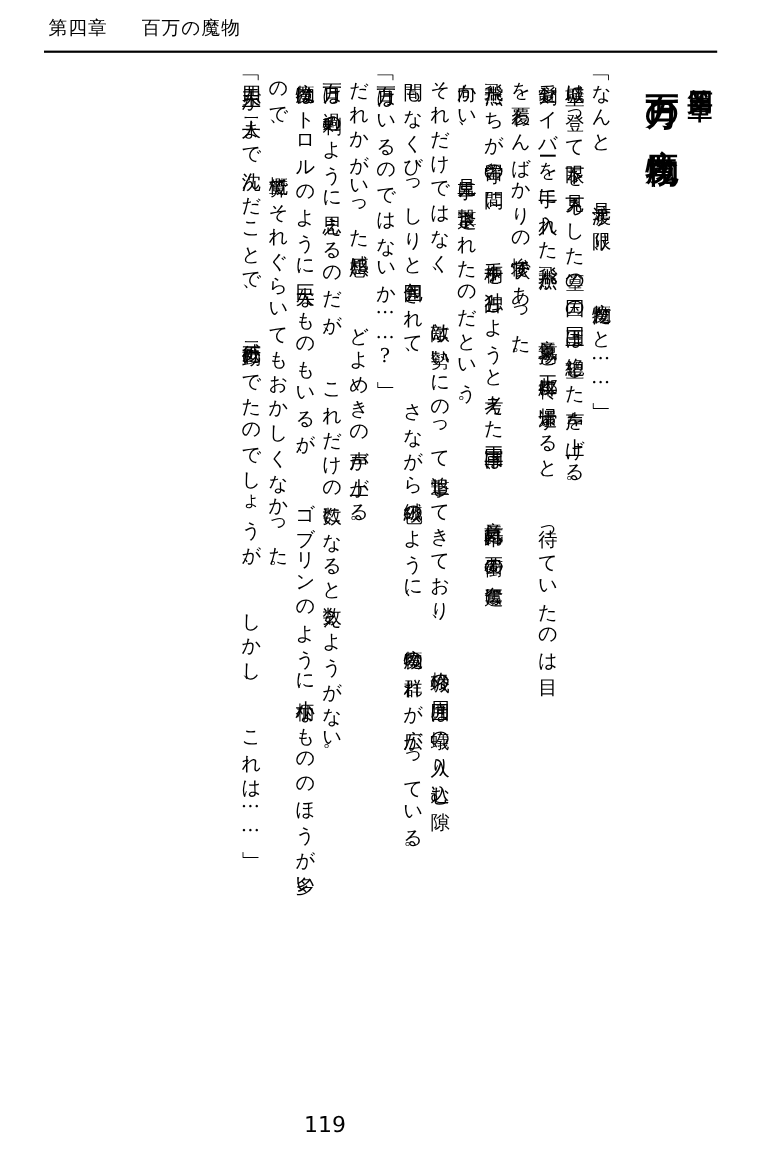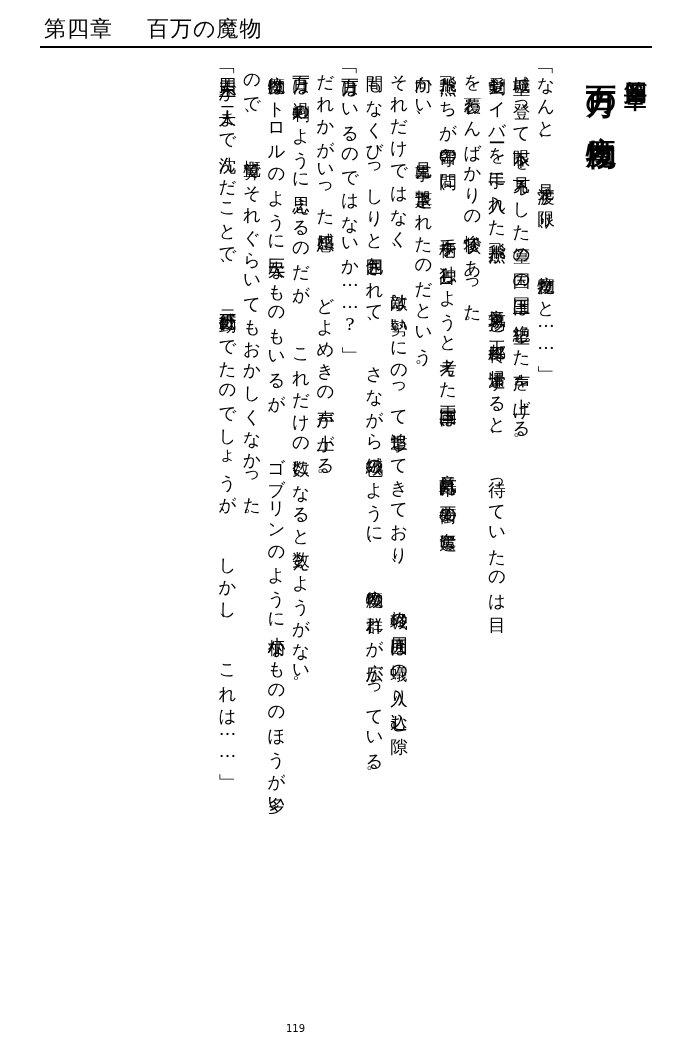--- a/index.html
+++ b/index.html
@@ -21,21 +21,21 @@
     inset: 0;
     width: 693px;
     height: 1050px;
   }
 
   
   .running-head {
     position: absolute;
     top: 14px;
     left: 44px;
-    font-size: 22px;
+    font-size: 17px;
     letter-spacing: 1px;
     white-space: nowrap;
     font-family: "DejaVu Serif", "Liberation Serif", serif;
   }
   .running-head .rh-sep {
     display: inline-block;
     width: 18px;
   }
 
   
@@ -96,21 +96,21 @@
     letter-spacing: 5px;
   }
 
   
   .page-number {
     position: absolute;
     bottom: 16px;
     left: 0;
     width: 591px;
     text-align: center;
-    font-size: 10px;
+    font-size: 20px;
     font-family: "DejaVu Sans", "Liberation Sans", sans-serif;
     margin-top: 20px;
   }
 </style>
 </head>
 <body>
 
 <div class="page">
 
   <div class="running-head">

